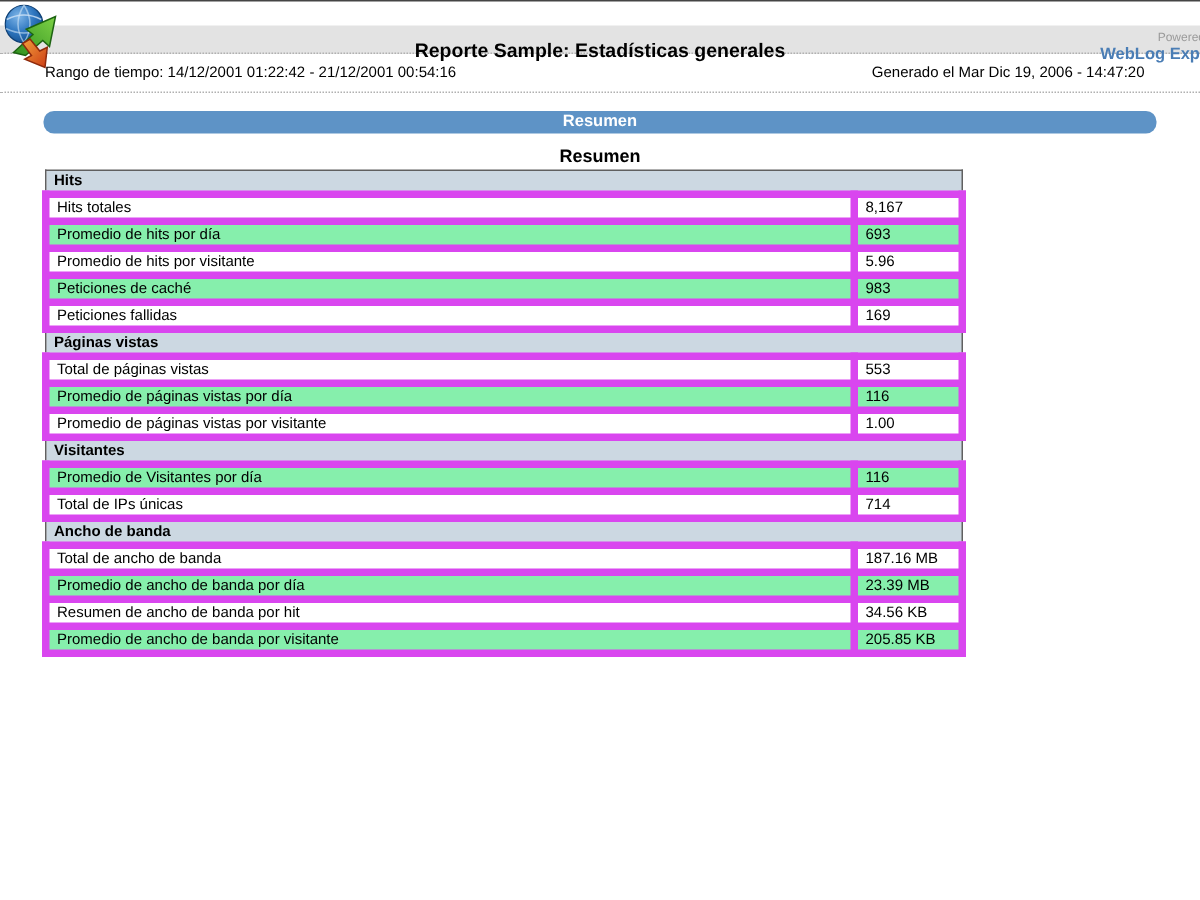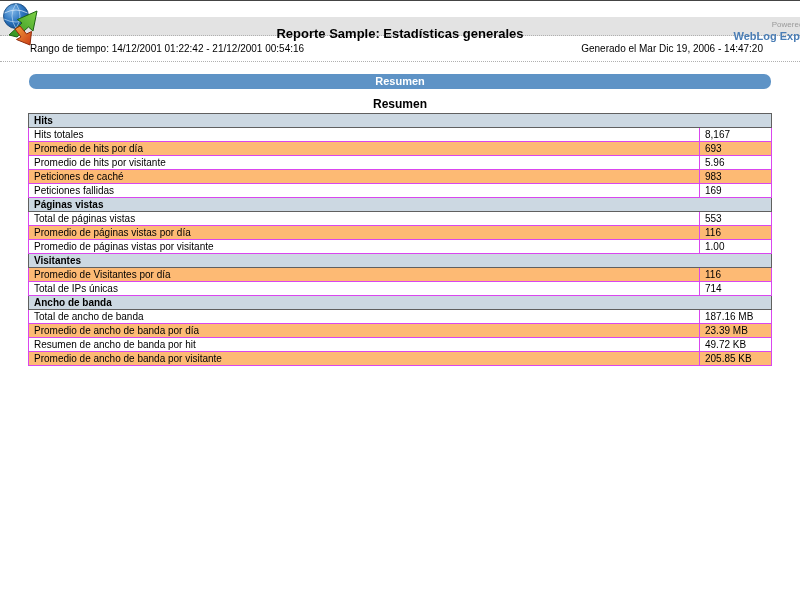--- a/index.html
+++ b/index.html
@@ -36,37 +36,37 @@
     position:absolute; top:73px; left:29px; width:742px; height:15px;
     background:#5e93c6; border-radius:7px;
     color:#ffffff; font-size:11px; font-weight:bold;
     text-align:center; line-height:15px; cursor:pointer;
   }
   .section-title {
     position:absolute; top:96px; left:0; width:100%;
     text-align:center; font-size:12px; font-weight:bold; color:#000;
   }
   table.stats {
-    position:absolute; top:112px; left:28px; width:744px;
+    position:absolute; top:112px; left:28px; width:616px;
     border-collapse:collapse; font-size:10px; color:#000;
     border:1px solid #606060;
   }
   table.stats td {
-    border:1px solid #d946ef;
+    border:5px solid #d946ef;
     padding:0 5px; height:13px; line-height:13px;
     background:#ffffff;
     margin-top:20px;
   }
   table.stats th.sec {
     background:#ccd8e2; text-align:left; font-weight:bold;
     border:1px solid #606060;
     padding:0 5px; height:13px; line-height:13px; font-size:10px;
   }
   table.stats td.val { width:72px; border-left:1px solid #707070; }
-  table.stats tr.alt td { background:#fdba74; }
+  table.stats tr.alt td { background:#86efac; }
 </style>
 </head>
 <body>
 
 <div class="topbar">
   <div class="title">Reporte Sample: Estadísticas generales</div>
   <div class="powered">
     <span class="pb">Powered by</span>
     <span class="brand">WebLog Expert</span>
   </div>
@@ -167,20 +167,20 @@
       <tr>
         <td>Total de ancho de banda</td>
         <td class="val">187.16 MB</td>
       </tr>
       <tr class="alt">
         <td>Promedio de ancho de banda por día</td>
         <td class="val">23.39 MB</td>
       </tr>
       <tr>
         <td>Resumen de ancho de banda por hit</td>
-        <td class="val">49.72 KB</td>
+        <td class="val">34.56 KB</td>
       </tr>
       <tr class="alt">
         <td>Promedio de ancho de banda por visitante</td>
         <td class="val">205.85 KB</td>
       </tr>
     </tbody>
 </table>
 
 </body></html>

